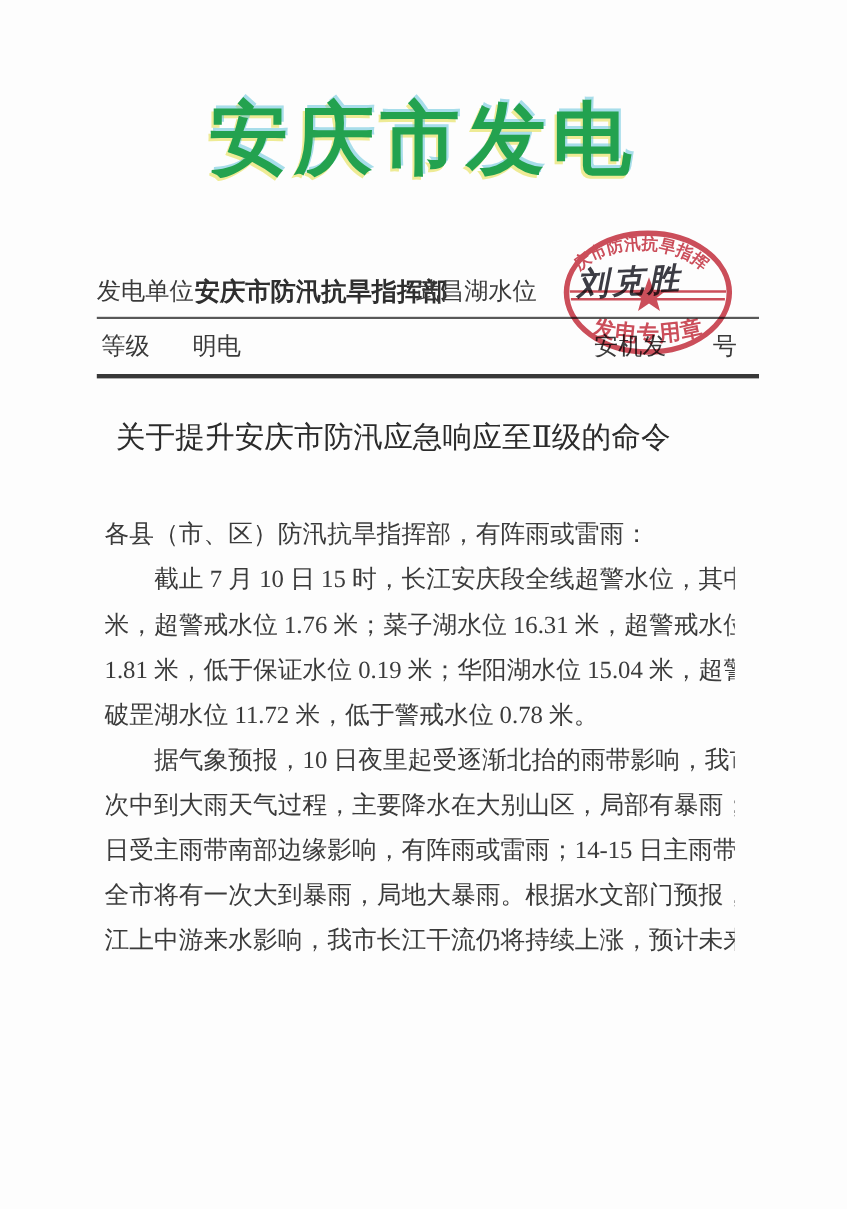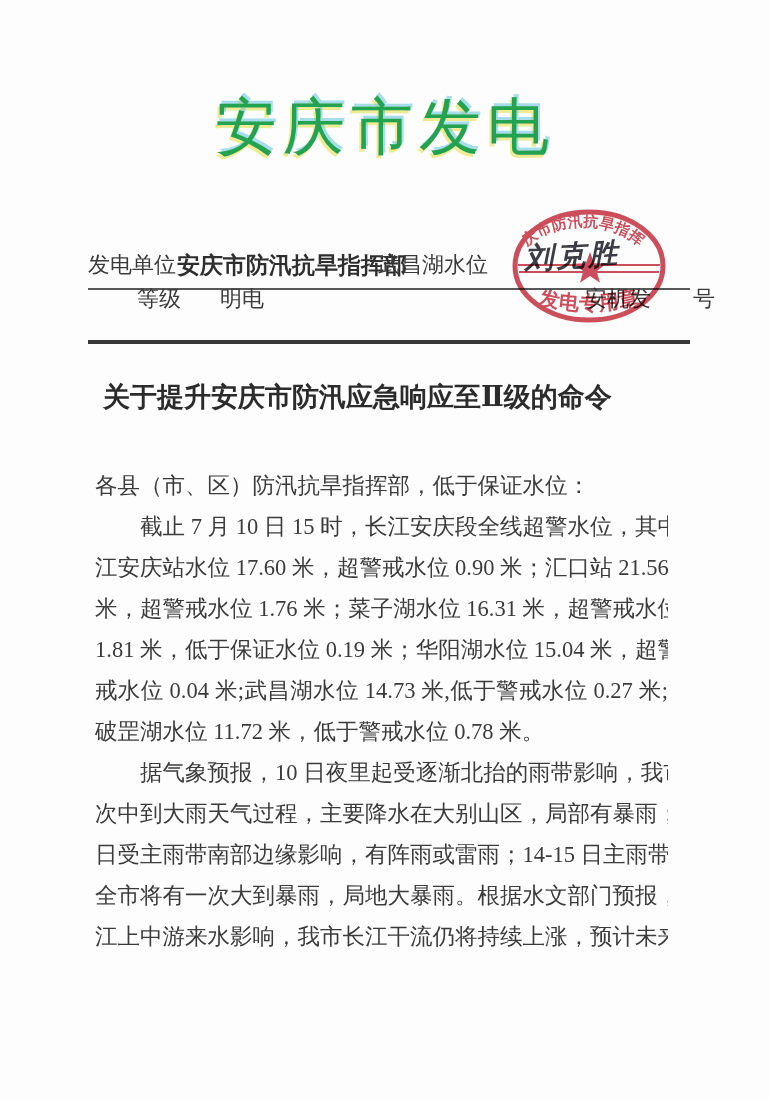--- a/index.html
+++ b/index.html
@@ -8,38 +8,38 @@
     width:770px;height:1099px;
     background:#fdfdfd;
     overflow:hidden;
     font-family:"Liberation Serif","DejaVu Serif",serif;
     color:#3a3a3a;
   }
   
   .letterhead{
     position:absolute;left:0;right:0;top:68px;height:118px;
     line-height:118px;text-align:center;
-    font-size:62px;font-weight:normal;letter-spacing:6px;
+    font-size:72px;font-weight:bold;letter-spacing:6px;
     color:#23a24f;
     text-shadow:2px -3px 0 rgba(96,195,219,.55), -2px 3px 0 rgba(228,223,80,.6);
     white-space:nowrap;
   }
   
   .hrow{position:absolute;left:0;top:0;width:664px;height:30px;font-size:22px;line-height:30px;padding-left:41px;}
   .hrow span{position:absolute;white-space:nowrap;}
   .row1{top:250px;}
-  .row2{top:284px;margin-left:45px;}
+  .row2{top:300px;}
   .issuer{font-family:"Liberation Sans","DejaVu Sans",sans-serif;font-weight:bold;font-size:23px;color:#2e2e2e;}
   .sep{position:absolute;left:88px;width:602px;background:#4a4a4a;}
   .sep-thin{top:288px;height:2px;background:#585858;}
   .sep-thick{top:340px;height:4px;background:#383838;}
   
   .doc-title{
     position:absolute;left:0;right:55px;top:376px;height:42px;line-height:42px;
-    text-align:center;font-size:27px;font-weight:bold;color:#2b2b2b;
+    text-align:center;font-size:27px;font-weight:normal;color:#2b2b2b;
     white-space:nowrap;
   }
   
   .body-text{
     position:absolute;left:95px;top:465px;width:573px;
     font-size:22.5px;color:#3b3b3b;
   }
   .bline{
     height:41px;line-height:41px;overflow:hidden;
     text-align:justify;text-align-last:justify;
@@ -81,26 +81,24 @@
     <span style="left:175px">明电</span>
     <span style="left:540px">安机发</span>
     <span style="left:648px">号</span>
   </div>
 
   <div class="sep sep-thick"></div>
 
   <div class="doc-title">关于提升安庆市防汛应急响应至Ⅱ级的命令</div>
 
   <div class="body-text">
-      <div class="bline pend">各县（市、区）防汛抗旱指挥部，低于保证水位：</div>
+      <div class="bline pend">各县（市、区）防汛抗旱指挥部，有阵雨或雷雨：</div>
       <div class="bline">　　截止 7 月 10 日 15 时，长江安庆段全线超警水位，其中长</div>
-      <div class="bline">江安庆站水位 17.60 米，超警戒水位 0.90 米；汇口站 21.56</div>
       <div class="bline">米，超警戒水位 1.76 米；菜子湖水位 16.31 米，超警戒水位</div>
       <div class="bline">1.81 米，低于保证水位 0.19 米；华阳湖水位 15.04 米，超警</div>
-      <div class="bline">戒水位 0.04 米;武昌湖水位 14.73 米,低于警戒水位 0.27 米;</div>
       <div class="bline pend">破罡湖水位 11.72 米，低于警戒水位 0.78 米。</div>
       <div class="bline">　　据气象预报，10 日夜里起受逐渐北抬的雨带影响，我市有一</div>
       <div class="bline">次中到大雨天气过程，主要降水在大别山区，局部有暴雨；12-13</div>
       <div class="bline">日受主雨带南部边缘影响，有阵雨或雷雨；14-15 日主雨带南落，</div>
       <div class="bline">全市将有一次大到暴雨，局地大暴雨。根据水文部门预报，受长</div>
       <div class="bline">江上中游来水影响，我市长江干流仍将持续上涨，预计未来 5</div>
     </div>
 
   <div class="signature">刘克胜</div>
 

